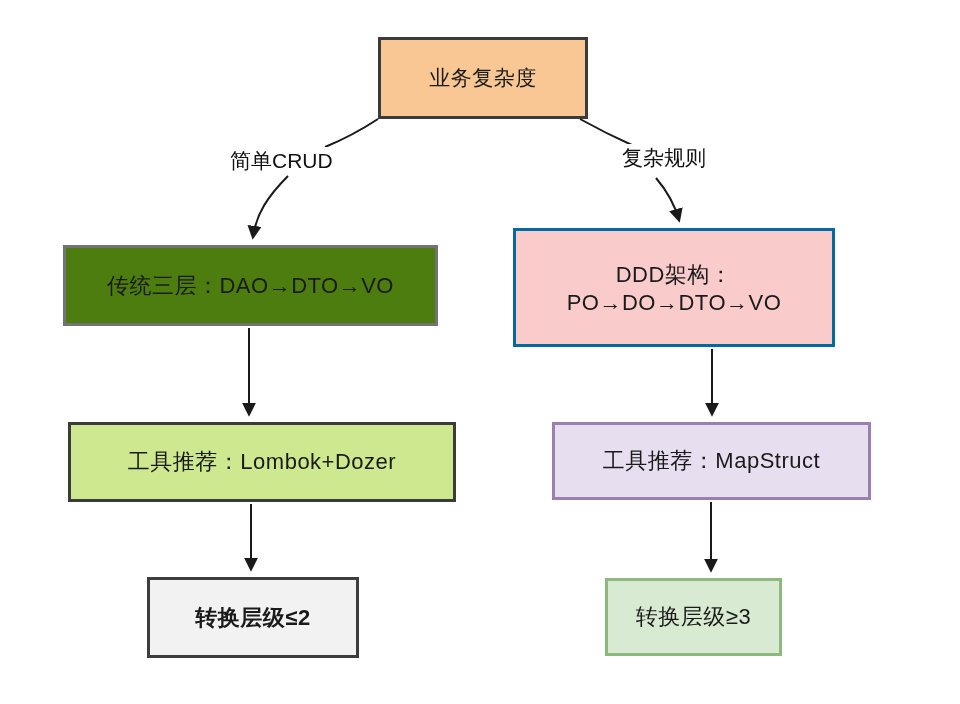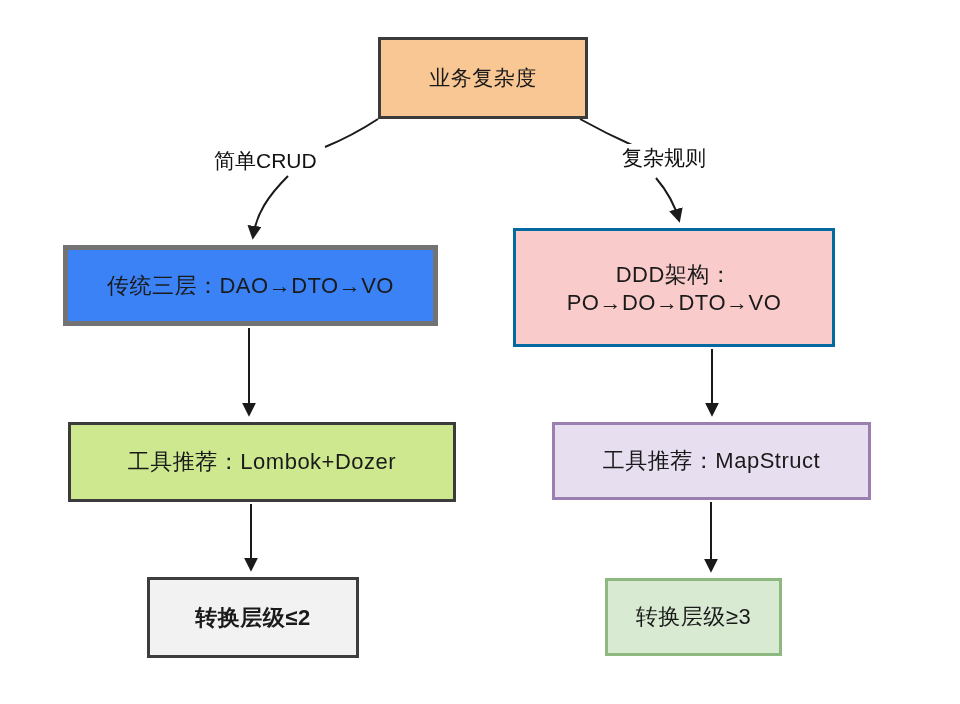--- a/index.html
+++ b/index.html
@@ -34,22 +34,22 @@
     letter-spacing: 0.5px;
   }
   .node-root {
     left: 378px; top: 37px; width: 210px; height: 82px;
     background: #f8c793;
     border: 3px solid #3b3b3b;
     font-size: 21px;
   }
   .node-traditional {
     left: 63px; top: 245px; width: 375px; height: 81px;
-    background: #3b82f6;
-    border: 5px solid #737373;
+    background: #4d7c0f;
+    border: 3px solid #737373;
   }
   .node-ddd {
     left: 513px; top: 228px; width: 322px; height: 119px;
     background: #f9cbcb;
     border: 3px solid #0369a1;
   }
   .node-tool-left {
     left: 68px; top: 422px; width: 388px; height: 80px;
     background: #cde88e;
     border: 3px solid #3b3b3b;
@@ -72,21 +72,21 @@
   }
   .edge-label {
     position: absolute;
     font-size: 21px;
     font-weight: 500;
     color: #111111;
     white-space: nowrap;
     background: #ffffff;
     padding: 0 2px;
   }
-  .edge-label-left { left: 212px; top: 147px; }
+  .edge-label-left { left: 228px; top: 147px; }
   .edge-label-right { left: 620px; top: 144px; }
 </style>
 </head>
 <body>
 
 <div class="canvas">
 
   <svg class="edges-layer" width="960" height="704" viewBox="0 0 960 704" xmlns="http://www.w3.org/2000/svg">
     <defs>
       <marker id="arrowhead" viewBox="0 0 10 10" refX="8" refY="5" markerWidth="7" markerHeight="7" orient="auto-start-reverse">

